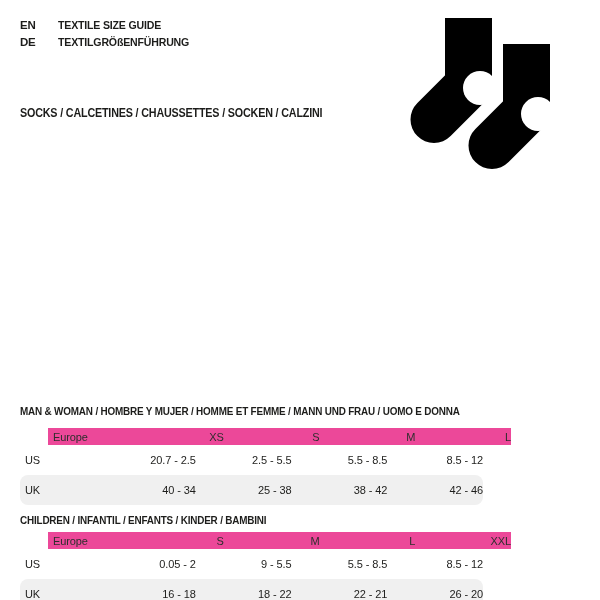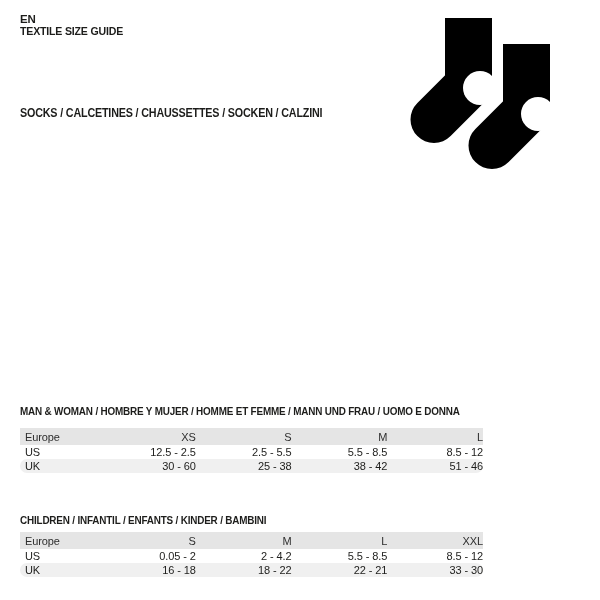--- a/index.html
+++ b/index.html
@@ -14,22 +14,21 @@
   }
 
   
   .lang-block {
     position: absolute;
     left: 20px; top: 13px;
   }
   .lang-row {
     display: flex;
     height: 17.5px;
-    align-items: flex-start;
-    flex-direction: column;
+    align-items: flex-end;
   }
   .lang-code {
     width: 38px;
     font-weight: bold;
     font-size: 11.5px;
     letter-spacing: -0.2px;
   }
   .lang-text {
     font-weight: bold;
     font-size: 11.5px;
@@ -78,24 +77,25 @@
   .size-table.children .table-title { margin-bottom: 5px; }
 
   .t-row {
     display: flex;
     width: 100%;
     align-items: center;
     font-size: 11px;
   }
   .t-head {
     height: 17px;
-    background: #e5e5e5;
+    background: #ec4899;
     color: #2e2e2e;
+    margin-left: 28px;
   }
-  .t-data { height: 14px; background: #ffffff; }
+  .t-data { height: 30px; background: #ffffff; }
   .t-data.alt { background: #f0f0f0; border-radius: 8px; }
 
   .cell-region {
     width: 80px;
     padding-left: 5px;
     text-align: left;
     letter-spacing: -0.1px;
   }
   .cell-size {
     flex: 1;
@@ -103,20 +103,24 @@
     letter-spacing: -0.1px;
   }
 </style>
 </head>
 <body>
 
 <div class="lang-block">
   <div class="lang-row">
     <span class="lang-code">EN</span>
     <span class="lang-text">TEXTILE SIZE GUIDE</span>
+  </div>
+  <div class="lang-row">
+    <span class="lang-code">DE</span>
+    <span class="lang-text">TEXTILGRÖßENFÜHRUNG</span>
   </div>
 </div>
 
 <div class="category-heading">SOCKS / CALCETINES / CHAUSSETTES / SOCKEN / CALZINI</div>
 
 <svg class="socks-icon" width="150" height="166" viewBox="0 0 150 166" xmlns="http://www.w3.org/2000/svg">
 
   <g>
     <rect x="35" y="6" width="47" height="40" fill="#000000"></rect>
     <path d="M58.5,30 L58.5,73 L24,107.5" fill="none" stroke="#000000" stroke-width="47" stroke-linecap="round" stroke-linejoin="round"></path>
@@ -139,50 +143,50 @@
   <div class="table-title">MAN &amp; WOMAN / HOMBRE Y MUJER / HOMME ET FEMME / MANN UND FRAU / UOMO E DONNA</div>
   <div class="t-row t-head">
     <div class="cell-region">Europe</div>
     <div class="cell-size">XS</div>
     <div class="cell-size">S</div>
     <div class="cell-size">M</div>
     <div class="cell-size">L</div>
   </div>
   <div class="t-row t-data">
     <div class="cell-region">US</div>
-    <div class="cell-size">12.5 - 2.5</div>
+    <div class="cell-size">20.7 - 2.5</div>
     <div class="cell-size">2.5 - 5.5</div>
     <div class="cell-size">5.5 - 8.5</div>
     <div class="cell-size">8.5 - 12</div>
   </div>
   <div class="t-row t-data alt">
     <div class="cell-region">UK</div>
-    <div class="cell-size">30 - 60</div>
+    <div class="cell-size">40 - 34</div>
     <div class="cell-size">25 - 38</div>
     <div class="cell-size">38 - 42</div>
-    <div class="cell-size">51 - 46</div>
+    <div class="cell-size">42 - 46</div>
   </div>
 </div>
 
 <div class="size-table children">
   <div class="table-title">CHILDREN / INFANTIL / ENFANTS / KINDER / BAMBINI</div>
   <div class="t-row t-head">
     <div class="cell-region">Europe</div>
     <div class="cell-size">S</div>
     <div class="cell-size">M</div>
     <div class="cell-size">L</div>
     <div class="cell-size">XXL</div>
   </div>
   <div class="t-row t-data">
     <div class="cell-region">US</div>
     <div class="cell-size">0.05 - 2</div>
-    <div class="cell-size">2 - 4.2</div>
+    <div class="cell-size">9 - 5.5</div>
     <div class="cell-size">5.5 - 8.5</div>
     <div class="cell-size">8.5 - 12</div>
   </div>
   <div class="t-row t-data alt">
     <div class="cell-region">UK</div>
     <div class="cell-size">16 - 18</div>
     <div class="cell-size">18 - 22</div>
     <div class="cell-size">22 - 21</div>
-    <div class="cell-size">33 - 30</div>
+    <div class="cell-size">26 - 20</div>
   </div>
 </div>
 
 </body></html>

